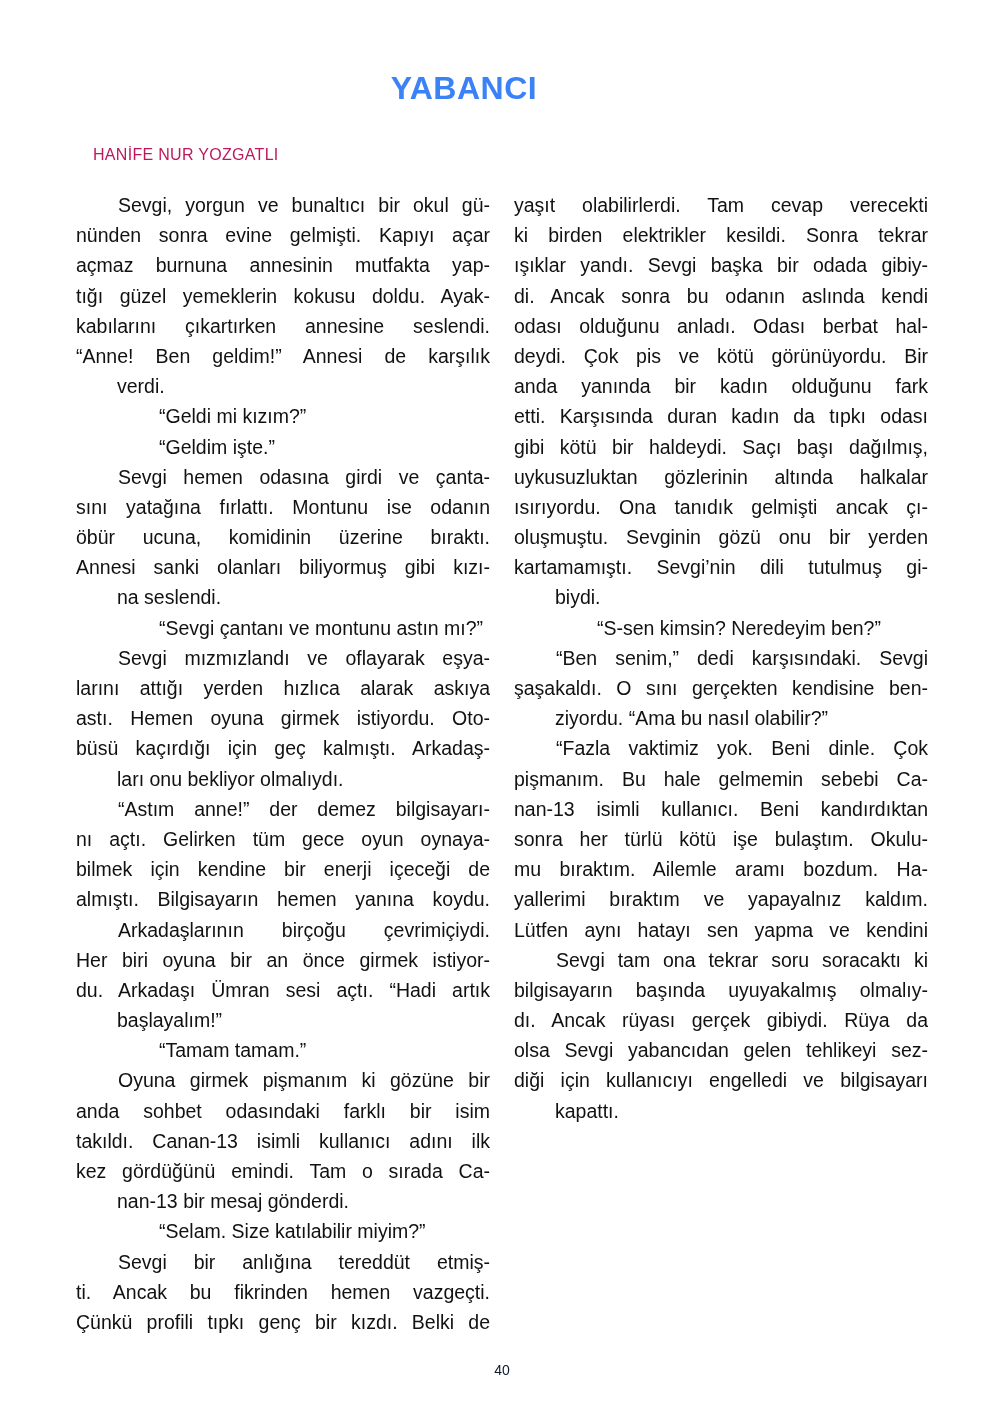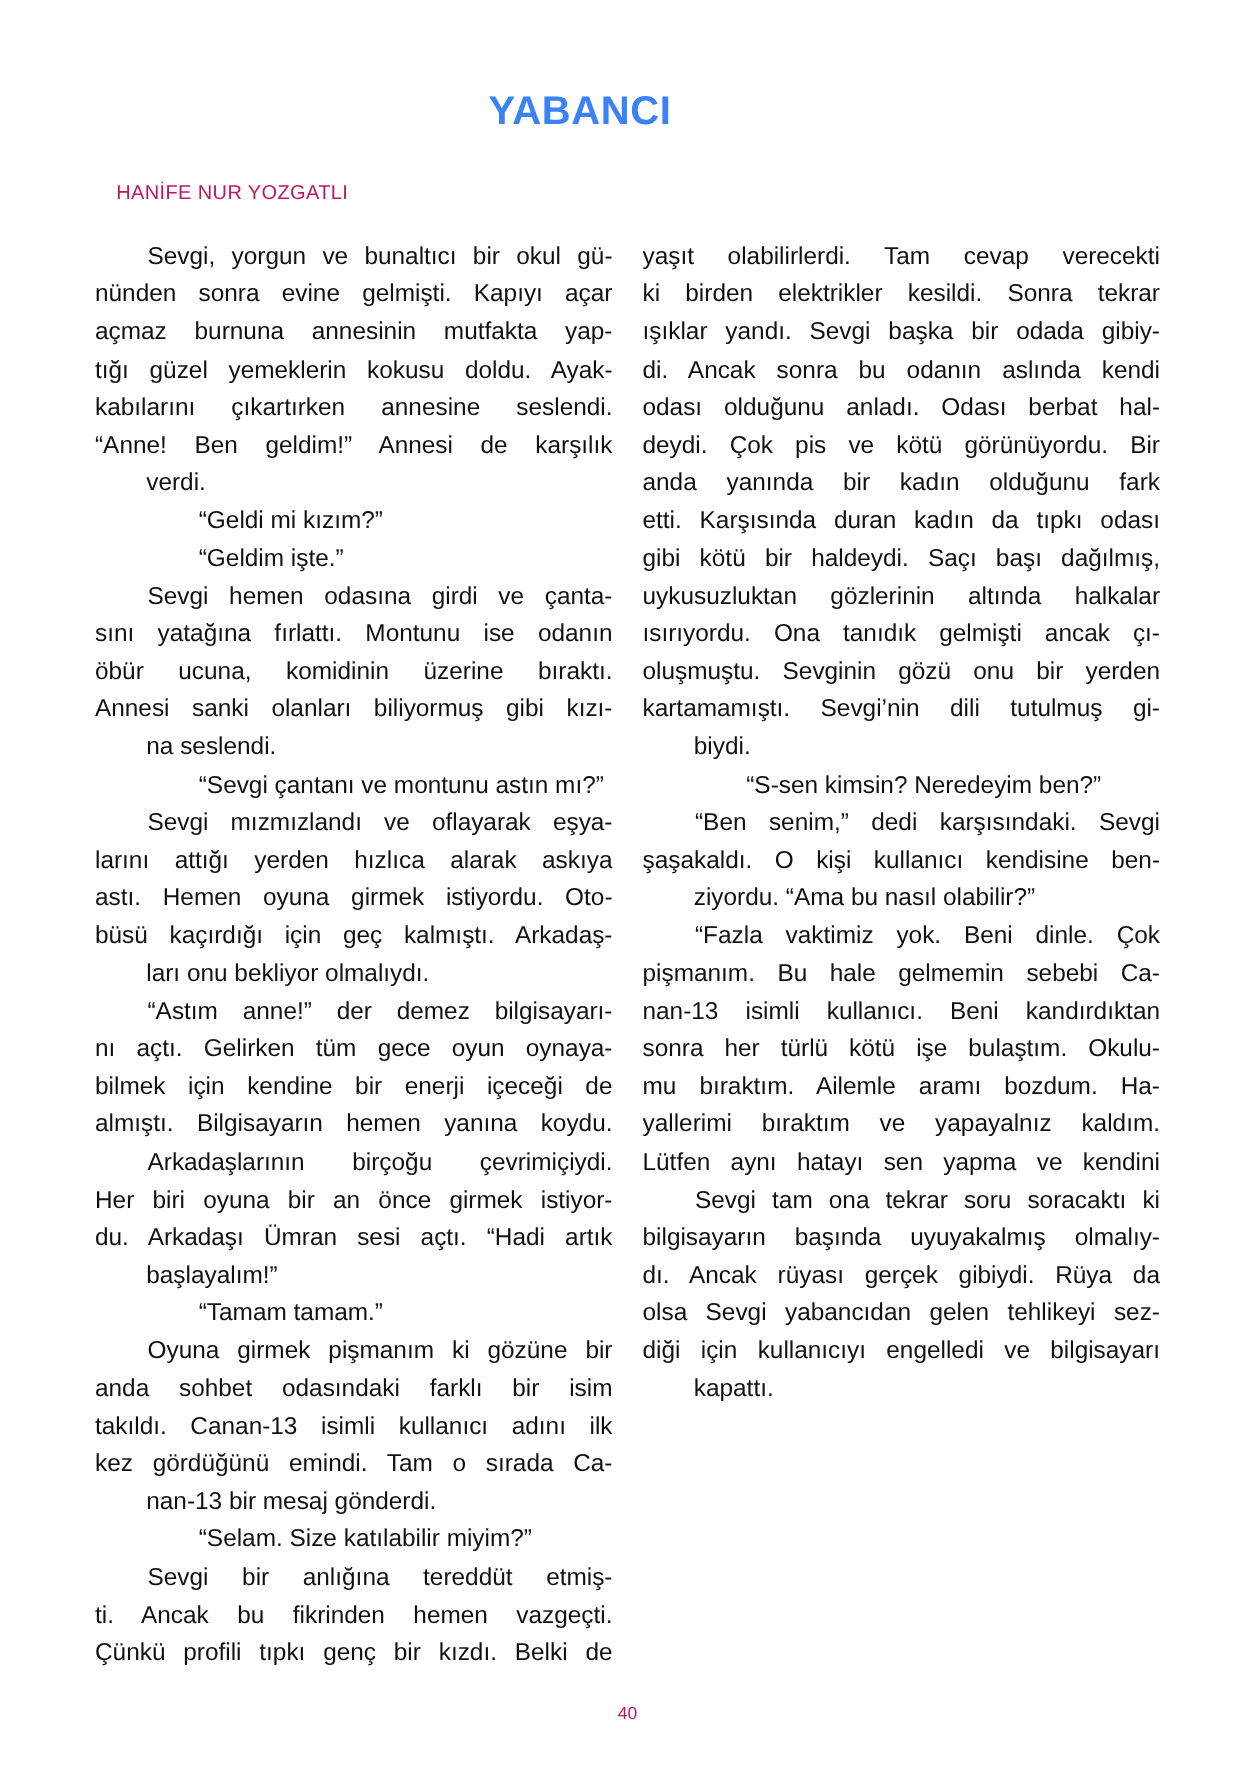--- a/index.html
+++ b/index.html
@@ -58,21 +58,21 @@
     .line.indent {
       padding-left: 42px;
     }
     .page-number {
       position: absolute;
       top: 1362px;
       left: 0;
       width: 1004px;
       text-align: center;
       font-size: 14px;
-      color: #be185d;
+      color: #0f172a;
     }
   </style>
 </head>
 <body>
 
 <div class="title">YABANCI</div>
 <div class="author">HANİFE NUR YOZGATLI</div>
 
 <div class="column col-left">
     <div class="line indent">Sevgi, yorgun ve bunaltıcı bir okul gü-</div>
@@ -124,21 +124,21 @@
     <div class="line">anda yanında bir kadın olduğunu fark</div>
     <div class="line">etti. Karşısında duran kadın da tıpkı odası</div>
     <div class="line">gibi kötü bir haldeydi. Saçı başı dağılmış,</div>
     <div class="line">uykusuzluktan gözlerinin altında halkalar</div>
     <div class="line">ısırıyordu. Ona tanıdık gelmişti ancak çı-</div>
     <div class="line">oluşmuştu. Sevginin gözü onu bir yerden</div>
     <div class="line">kartamamıştı. Sevgi’nin dili tutulmuş gi-</div>
     <div class="line last">biydi.</div>
     <div class="line indent last">“S-sen kimsin? Neredeyim ben?”</div>
     <div class="line indent">“Ben senim,” dedi karşısındaki. Sevgi</div>
-    <div class="line">şaşakaldı. O kişi kullanıcı kendisine ben-</div>
+    <div class="line">şaşakaldı. O sını gerçekten kendisine ben-</div>
     <div class="line last">ziyordu. “Ama bu nasıl olabilir?”</div>
     <div class="line indent">“Fazla vaktimiz yok. Beni dinle. Çok</div>
     <div class="line">pişmanım. Bu hale gelmemin sebebi Ca-</div>
     <div class="line">nan-13 isimli kullanıcı. Beni kandırdıktan</div>
     <div class="line">sonra her türlü kötü işe bulaştım. Okulu-</div>
     <div class="line">mu bıraktım. Ailemle aramı bozdum. Ha-</div>
     <div class="line">yallerimi bıraktım ve yapayalnız kaldım.</div>
     <div class="line">Lütfen aynı hatayı sen yapma ve kendini</div>
     <div class="line indent">Sevgi tam ona tekrar soru soracaktı ki</div>
     <div class="line">bilgisayarın başında uyuyakalmış olmalıy-</div>

